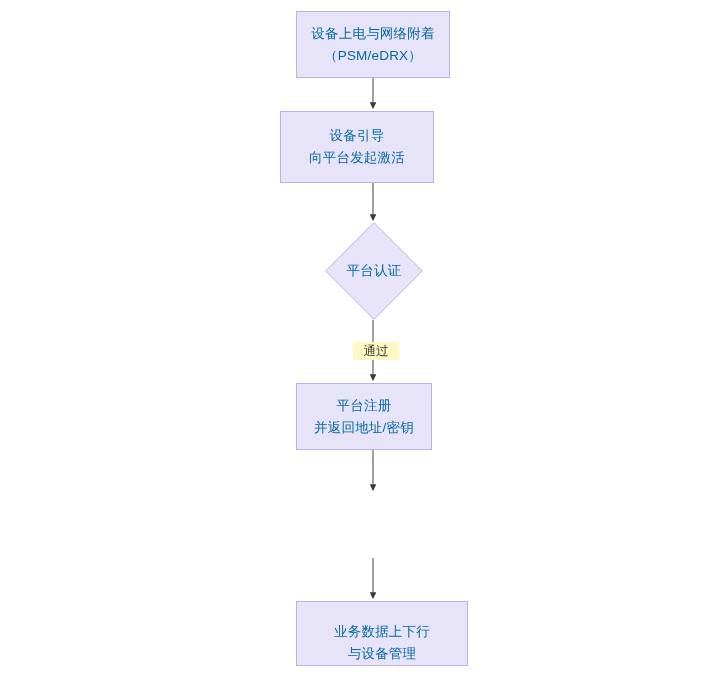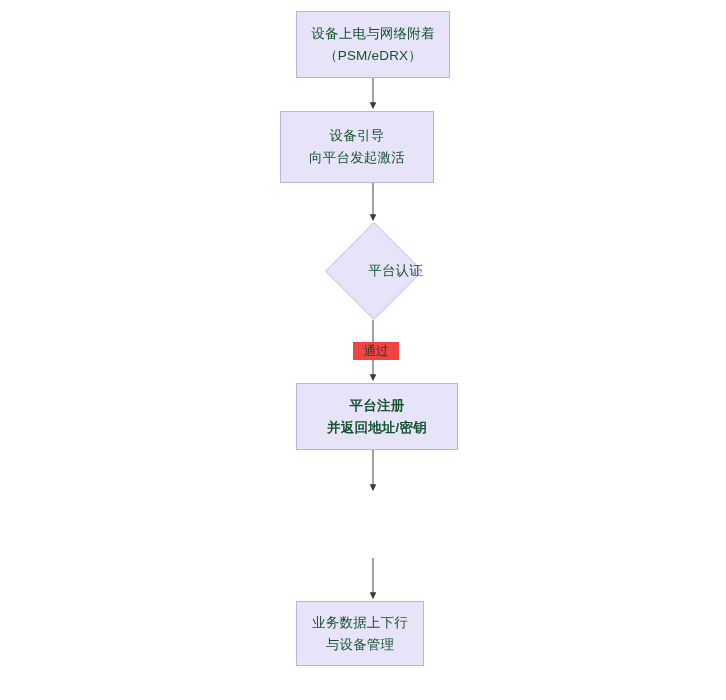--- a/index.html
+++ b/index.html
@@ -47,21 +47,21 @@
 
   .node-box {
     background: #e7e4f9;
     border: 1px solid #c2aee6;
   }
 
   .node-label {
     text-align: center;
     font-size: 13.5px;
     line-height: 22px;
-    color: #14532d;
+    color: #0369a1;
     letter-spacing: 0.2px;
     white-space: pre-line;
     user-select: none;
   }
 
   
   .node-diamond {
     background: transparent;
     border: none;
   }
@@ -78,21 +78,21 @@
     stroke-width: 1;
   }
   .node-diamond .node-label {
     position: relative;
     z-index: 2;
   }
 
   
   .edge-label {
     position: absolute;
-    background: #ef4444;
+    background: #fef9c3;
     color: #333333;
     font-size: 12.5px;
     line-height: 16px;
     padding: 1px 3px;
     white-space: nowrap;
     user-select: none;
     text-align: center;
   }
 </style>
 </head>
@@ -121,33 +121,33 @@
   <div class="node node-box" style="left:296px; top:11px; width:154px; height:67px;">
     <div class="node-label">设备上电与网络附着
 （PSM/eDRX）</div>
   </div>
 
   <div class="node node-box" style="left:280px; top:111px; width:154px; height:72px;">
     <div class="node-label">设备引导
 向平台发起激活</div>
   </div>
 
-  <div class="node node-diamond" style="left:325px; top:222px; width:98px; height:98px;justify-content:flex-end;">
+  <div class="node node-diamond" style="left:325px; top:222px; width:98px; height:98px;">
     <svg class="diamond-shape" viewBox="0 0 98 98" preserveAspectRatio="none" xmlns="http://www.w3.org/2000/svg">
       <polygon class="dia-fill" points="49,0.6 97.4,49 49,97.4 0.6,49"></polygon>
     </svg>
     <div class="node-label">平台认证</div>
   </div>
 
   <div class="edge-label" style="left:353px; top:342px; width:40px;">通过</div>
 
-  <div class="node node-box" style="left:296px; top:383px; width:162px; height:67px;font-weight:bold;">
+  <div class="node node-box" style="left:296px; top:383px; width:136px; height:67px;">
     <div class="node-label">平台注册
 并返回地址/密钥</div>
   </div>
 
 
-  <div class="node node-box" style="left:296px; top:601px; width:128px; height:65px;">
+  <div class="node node-box" style="left:296px; top:601px; width:172px; height:65px;align-items:flex-end;">
     <div class="node-label">业务数据上下行
 与设备管理</div>
   </div>
 
 </div>
 
 </body></html>

